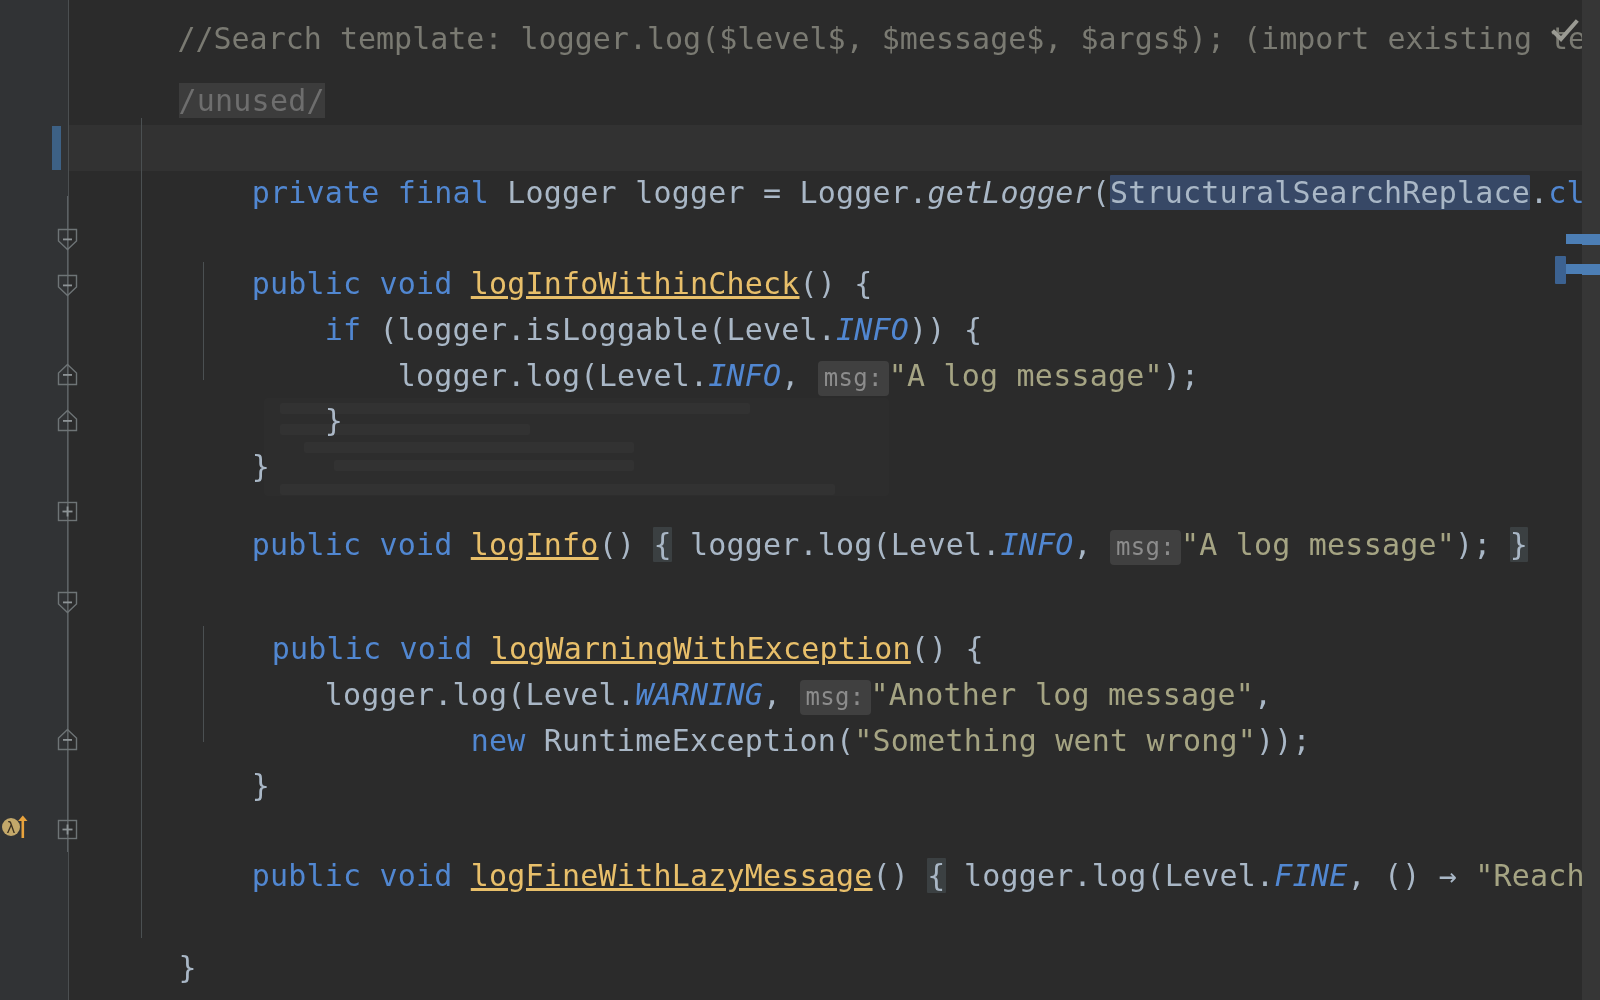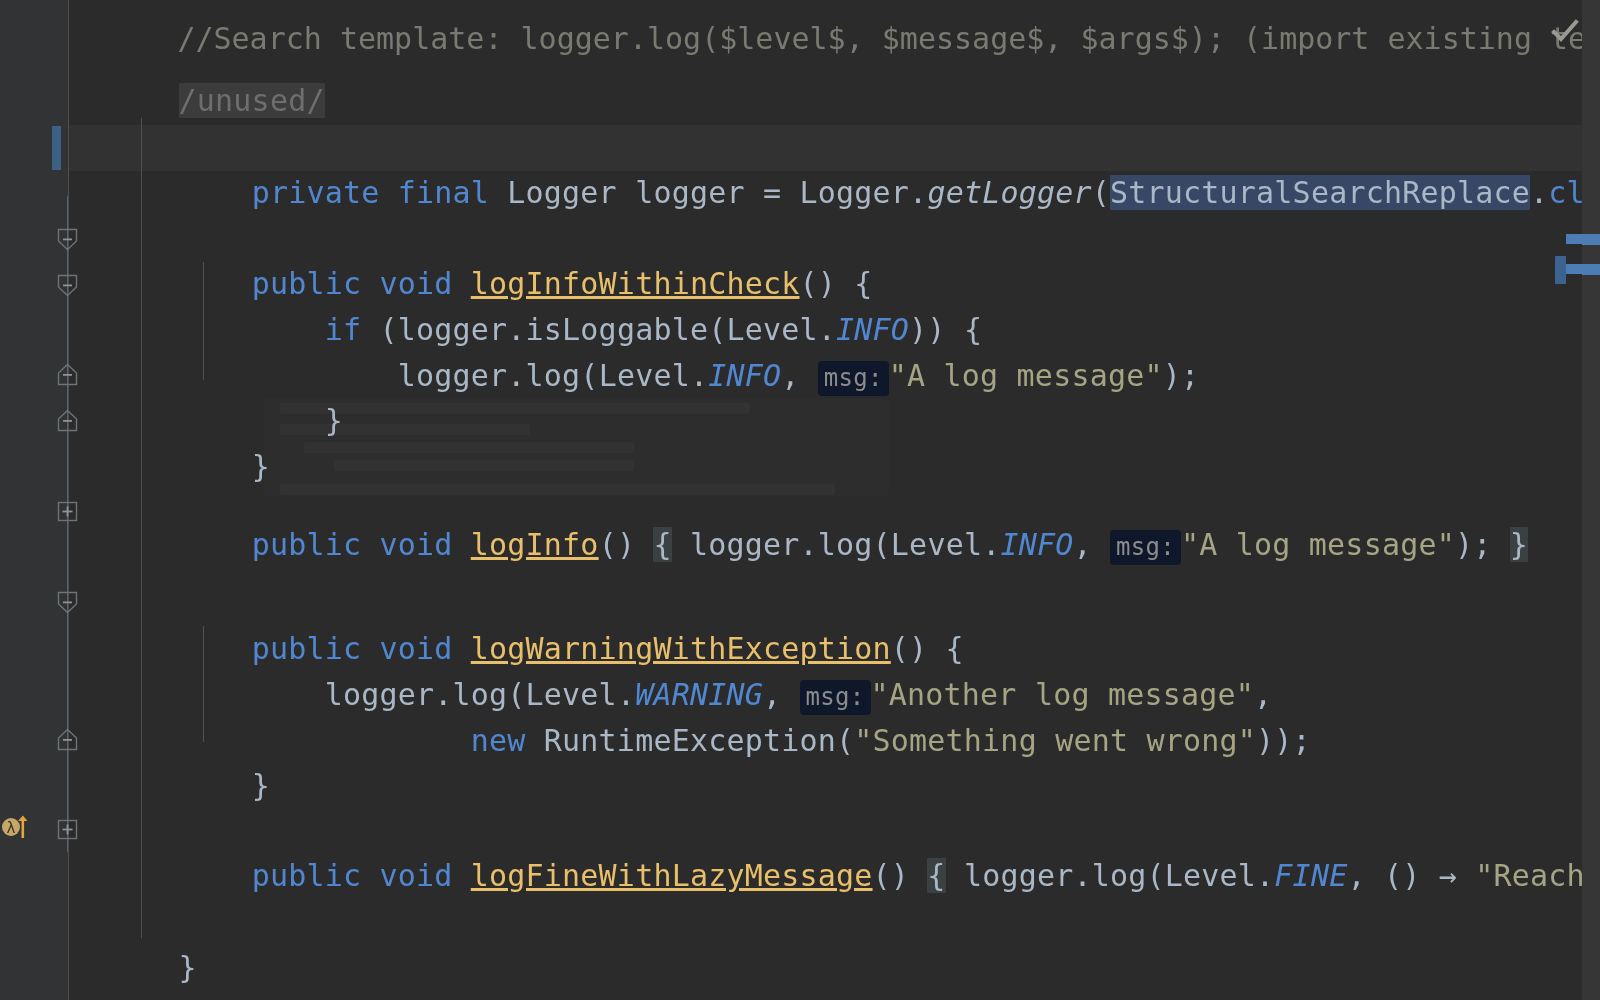--- a/index.html
+++ b/index.html
@@ -149,21 +149,21 @@
     background: #374866;
     border-radius: 1px;
   }
   
   .brace-hl {
     background: #3b4042;
     border-radius: 1px;
   }
   
   .inlay {
-    background: #0f172a;
+    background: #404040;
     color: #8c8c8c;
     font-size: 24px;
     border-radius: 4px;
     padding: 3px 6px 4px 6px;
     letter-spacing: 0.3px;
   }
   
   .unused-hl {
     background: #3c3c3c;
     color: #6e6e6e;
@@ -360,21 +360,21 @@
     </div>
 
     <div class="code-line" style="top:398px;">
       <span class="ident">    </span><span class="ident">}</span>
     </div>
 
     <div class="code-line" style="top:476px;">
       <span class="ident">    </span><span class="kw">public</span><span class="ident"> </span><span class="kw">void</span><span class="ident"> </span><span class="method">logInfo</span><span class="ident">()</span><span class="ident"> </span><span class="brace-hl ident">{</span><span class="ident"> </span><span class="ident">logger</span><span class="ident">.</span><span class="methodcall">log</span><span class="ident">(</span><span class="type">Level</span><span class="ident">.</span><span class="staticfld">INFO</span><span class="ident">, </span><span class="inlay">msg:</span><span class="str">"A log message"</span><span class="ident">);</span><span class="ident"> </span><span class="brace-hl ident">}</span>
     </div>
 
-    <div class="code-line" style="top:580px;">
+    <div class="code-line" style="top:580px;padding-left:20px;">
       <span class="ident">    </span><span class="kw">public</span><span class="ident"> </span><span class="kw">void</span><span class="ident"> </span><span class="method">logWarningWithException</span><span class="ident">() {</span>
     </div>
 
     <div class="code-line" style="top:626px;">
       <span class="ident">        </span><span class="ident">logger</span><span class="ident">.</span><span class="methodcall">log</span><span class="ident">(</span><span class="type">Level</span><span class="ident">.</span><span class="staticfld">WARNING</span><span class="ident">, </span><span class="inlay">msg:</span><span class="str">"Another log message"</span><span class="ident">,</span>
     </div>
 
     <div class="code-line" style="top:672px;">
       <span class="ident">                </span><span class="kw">new</span><span class="ident"> </span><span class="type">RuntimeException</span><span class="ident">(</span><span class="str">"Something went wrong"</span><span class="ident">));</span>
     </div>

